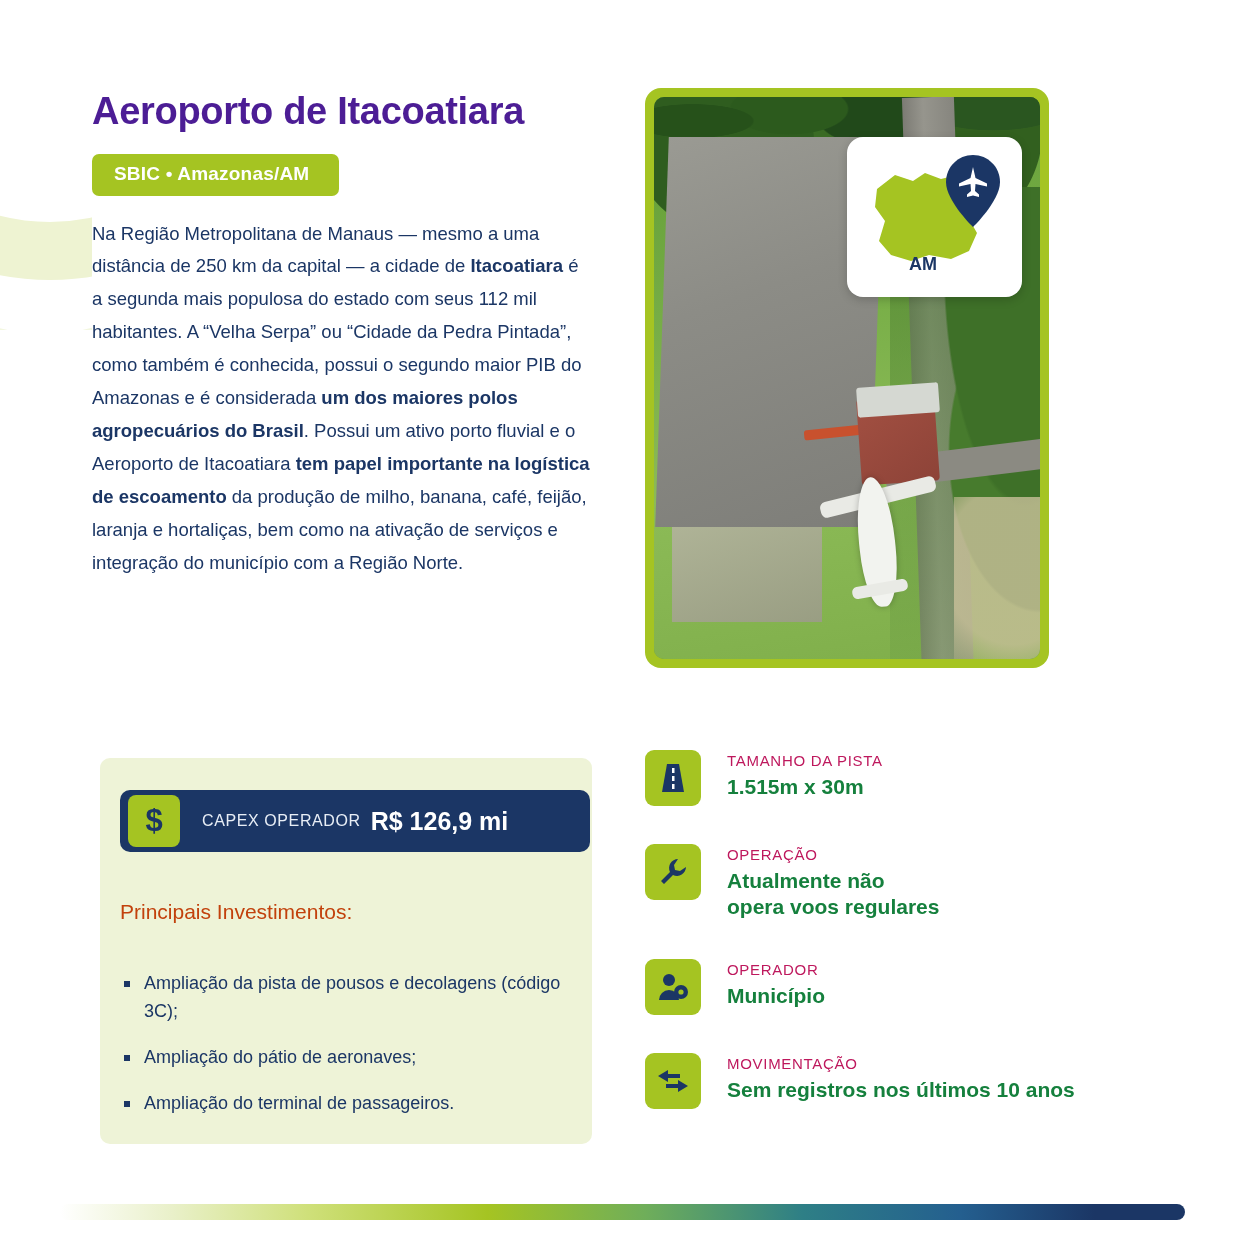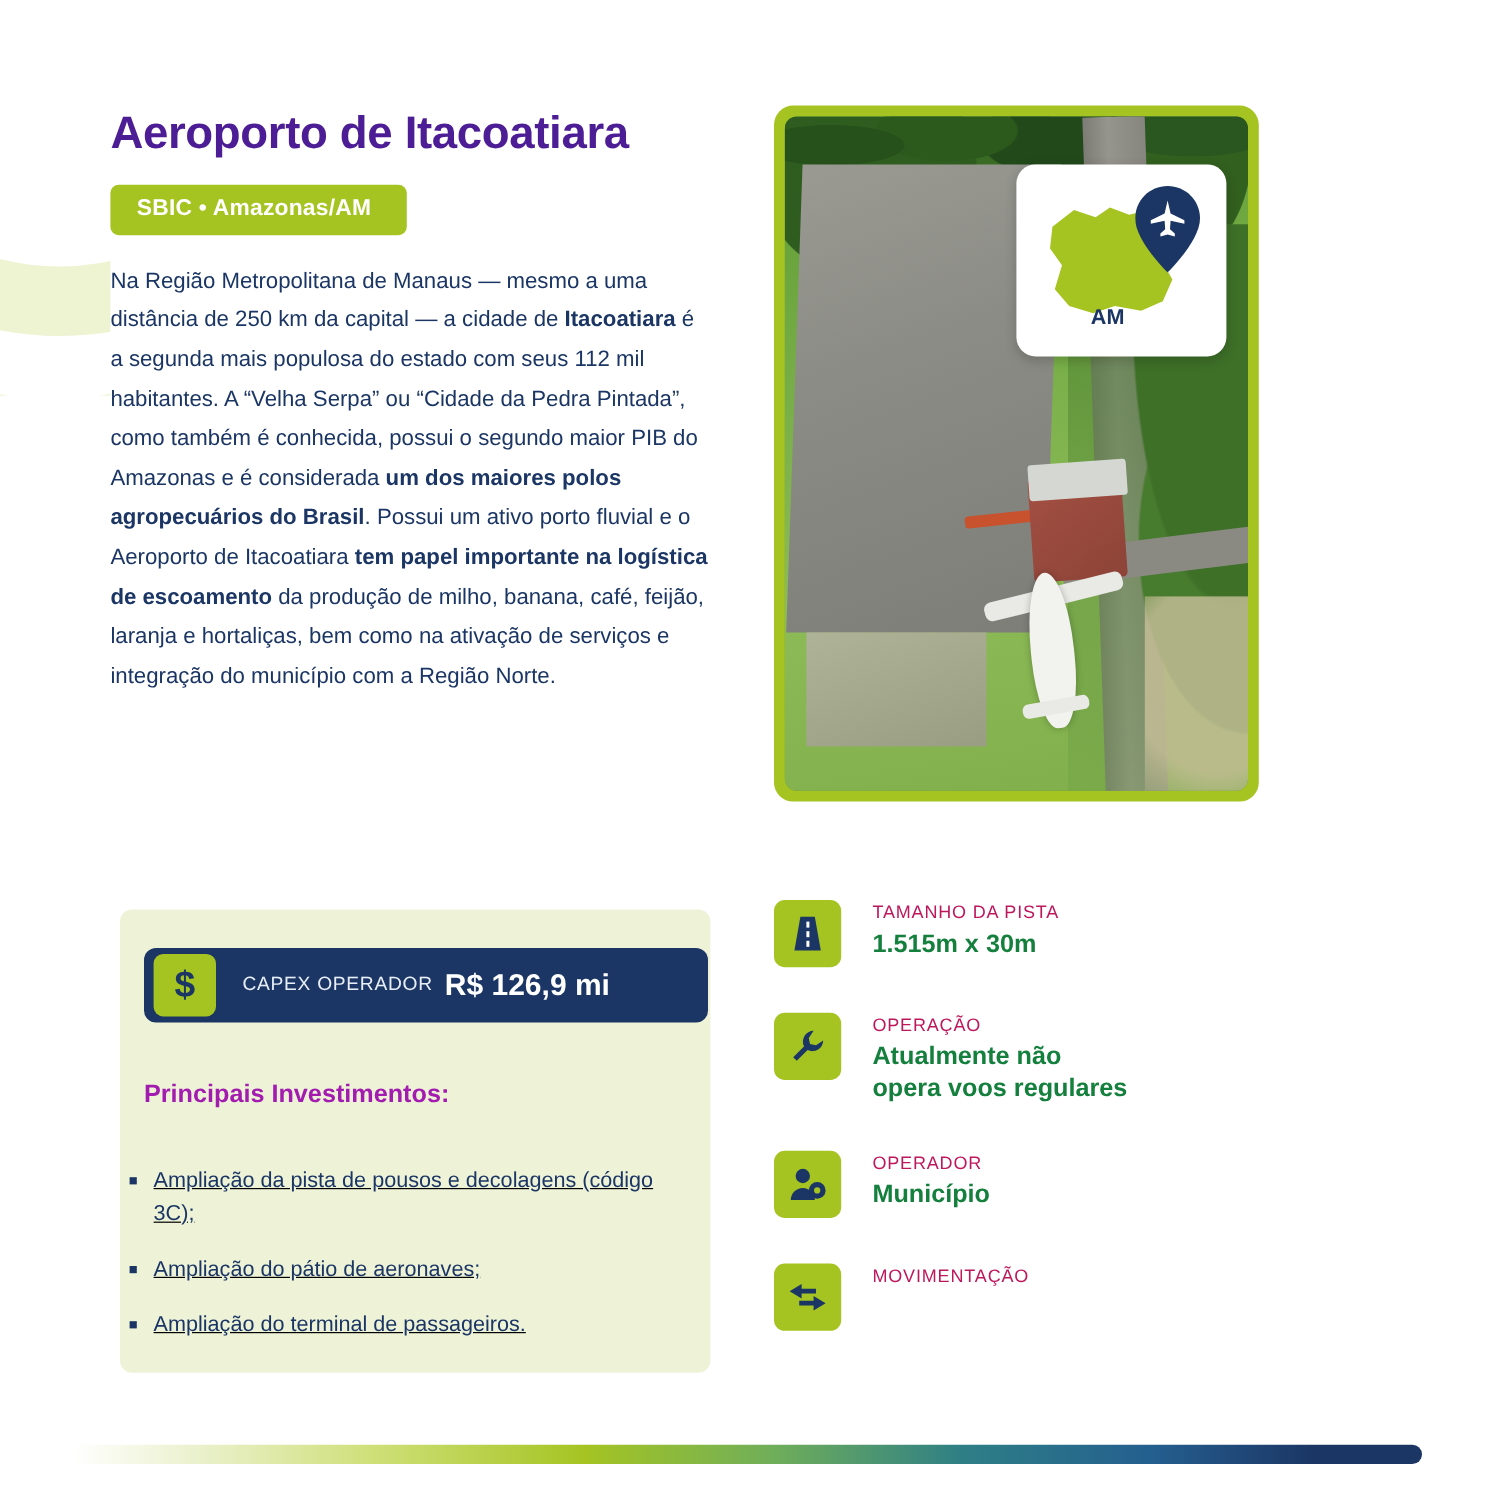--- a/index.html
+++ b/index.html
@@ -116,30 +116,29 @@
   }
   .capex-value {
     color: #ffffff;
     font-size: 25px;
     font-weight: bold;
     margin-left: 10px;
   }
   .panel-heading {
     position: absolute;
     left: 20px; top: 142px;
-    color: #a21caf;
+    color: #c2410c;
     font-size: 21px;
-    font-weight: bold;
+    font-weight: normal;
   }
   .bullets {
     position: absolute;
-    left: 6px; top: 212px;
+    left: 22px; top: 212px;
     width: 450px;
     list-style: none;
-    text-decoration: underline;
   }
   .bullets li {
     position: relative;
     color: #1b3665;
     font-size: 18px;
     line-height: 1.55;
     padding-left: 22px;
     margin-bottom: 18px;
   }
   .bullets li::before {
@@ -454,19 +453,20 @@
 
     <div class="info-row">
       <div class="info-icon">
         <svg width="34" height="26" viewBox="0 0 34 26">
           <path d="M12 2 L2 8 L12 14 L12 10 L24 10 L24 6 L12 6 Z" fill="#1b3665"></path>
           <path d="M22 12 L22 16 L10 16 L10 20 L22 20 L22 24 L32 18 Z" fill="#1b3665"></path>
         </svg>
       </div>
       <div class="info-text">
         <div class="info-label">MOVIMENTAÇÃO</div>
+        <div class="info-value">Sem registros nos últimos 10 anos</div>
       </div>
     </div>
 
   </div>
 
   <div class="bottom-bar"></div>
 </div>
 
 </body></html>

